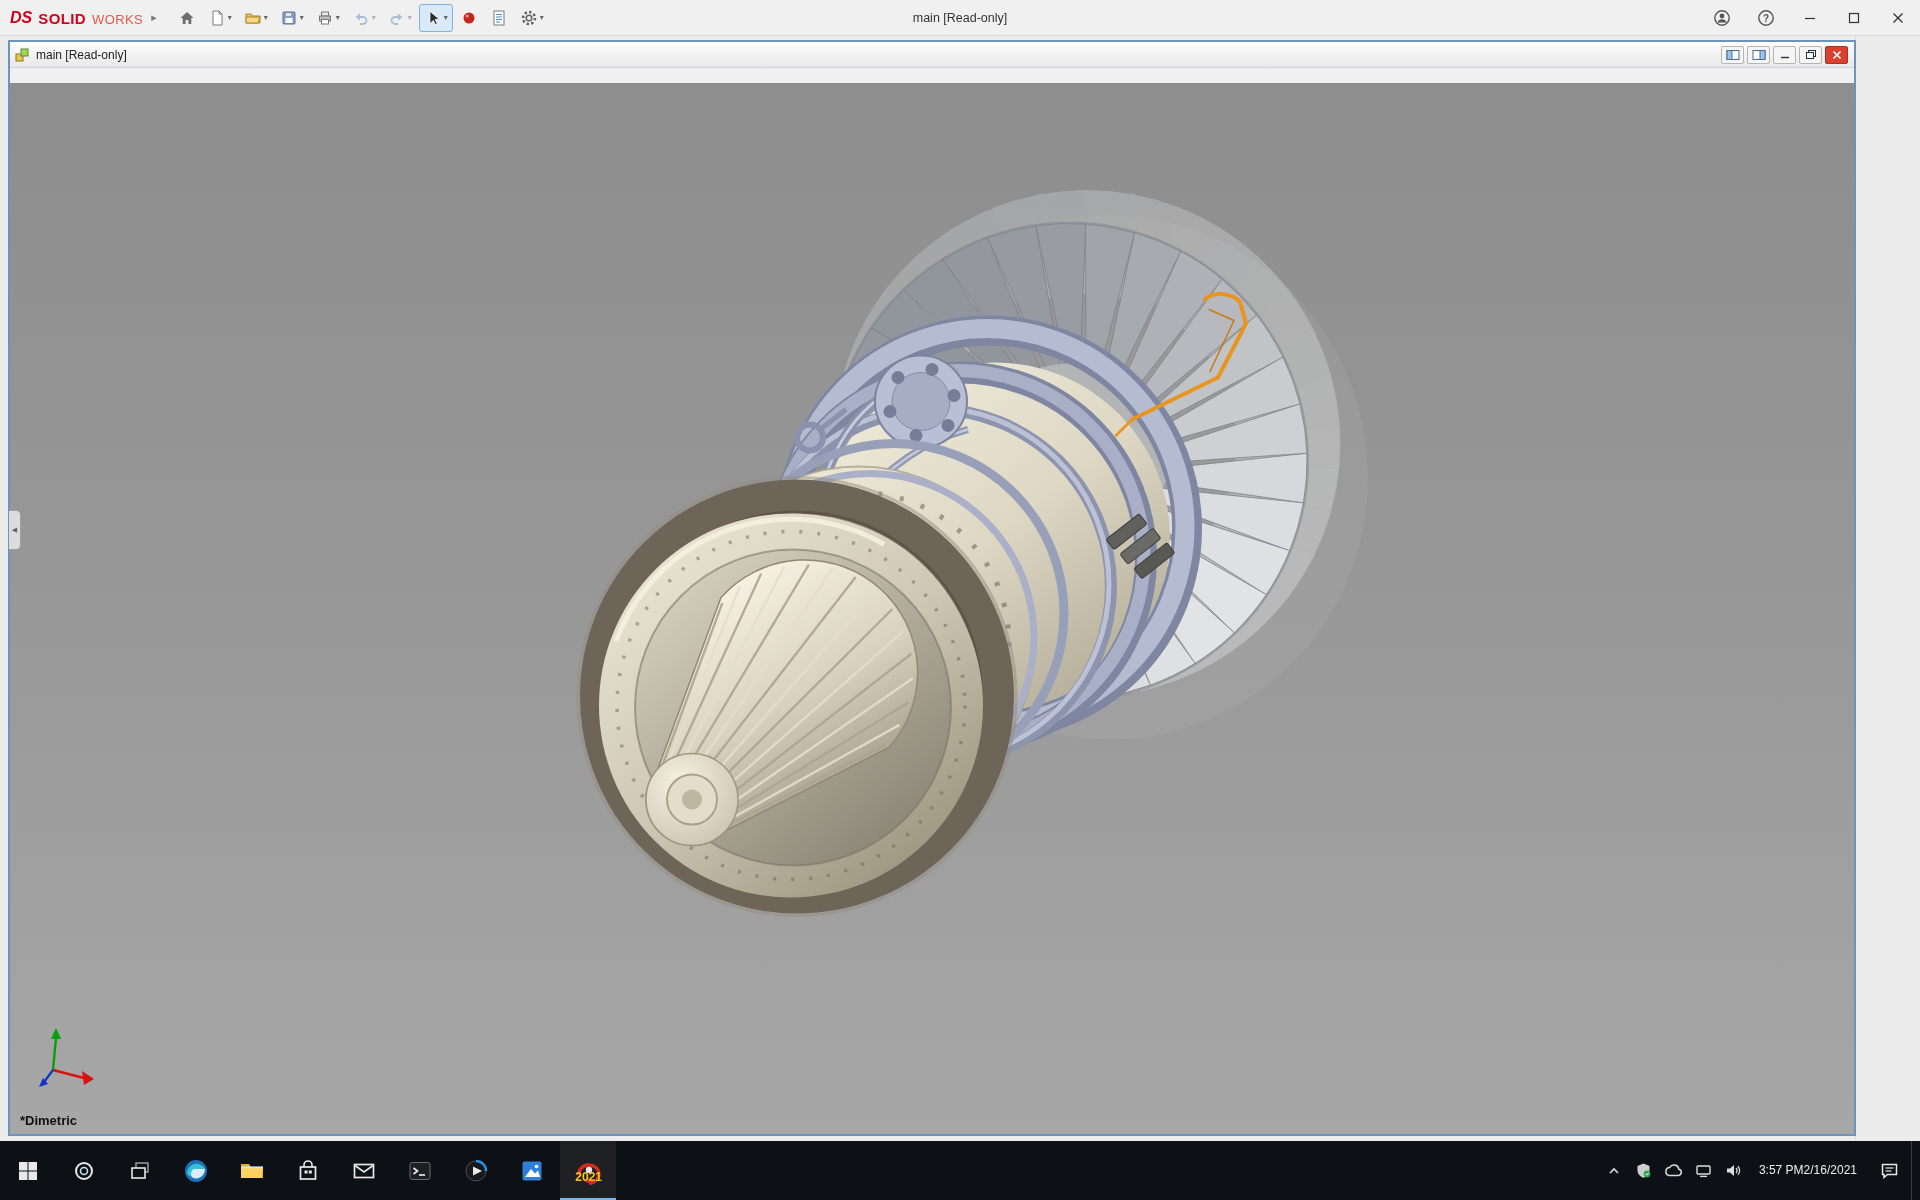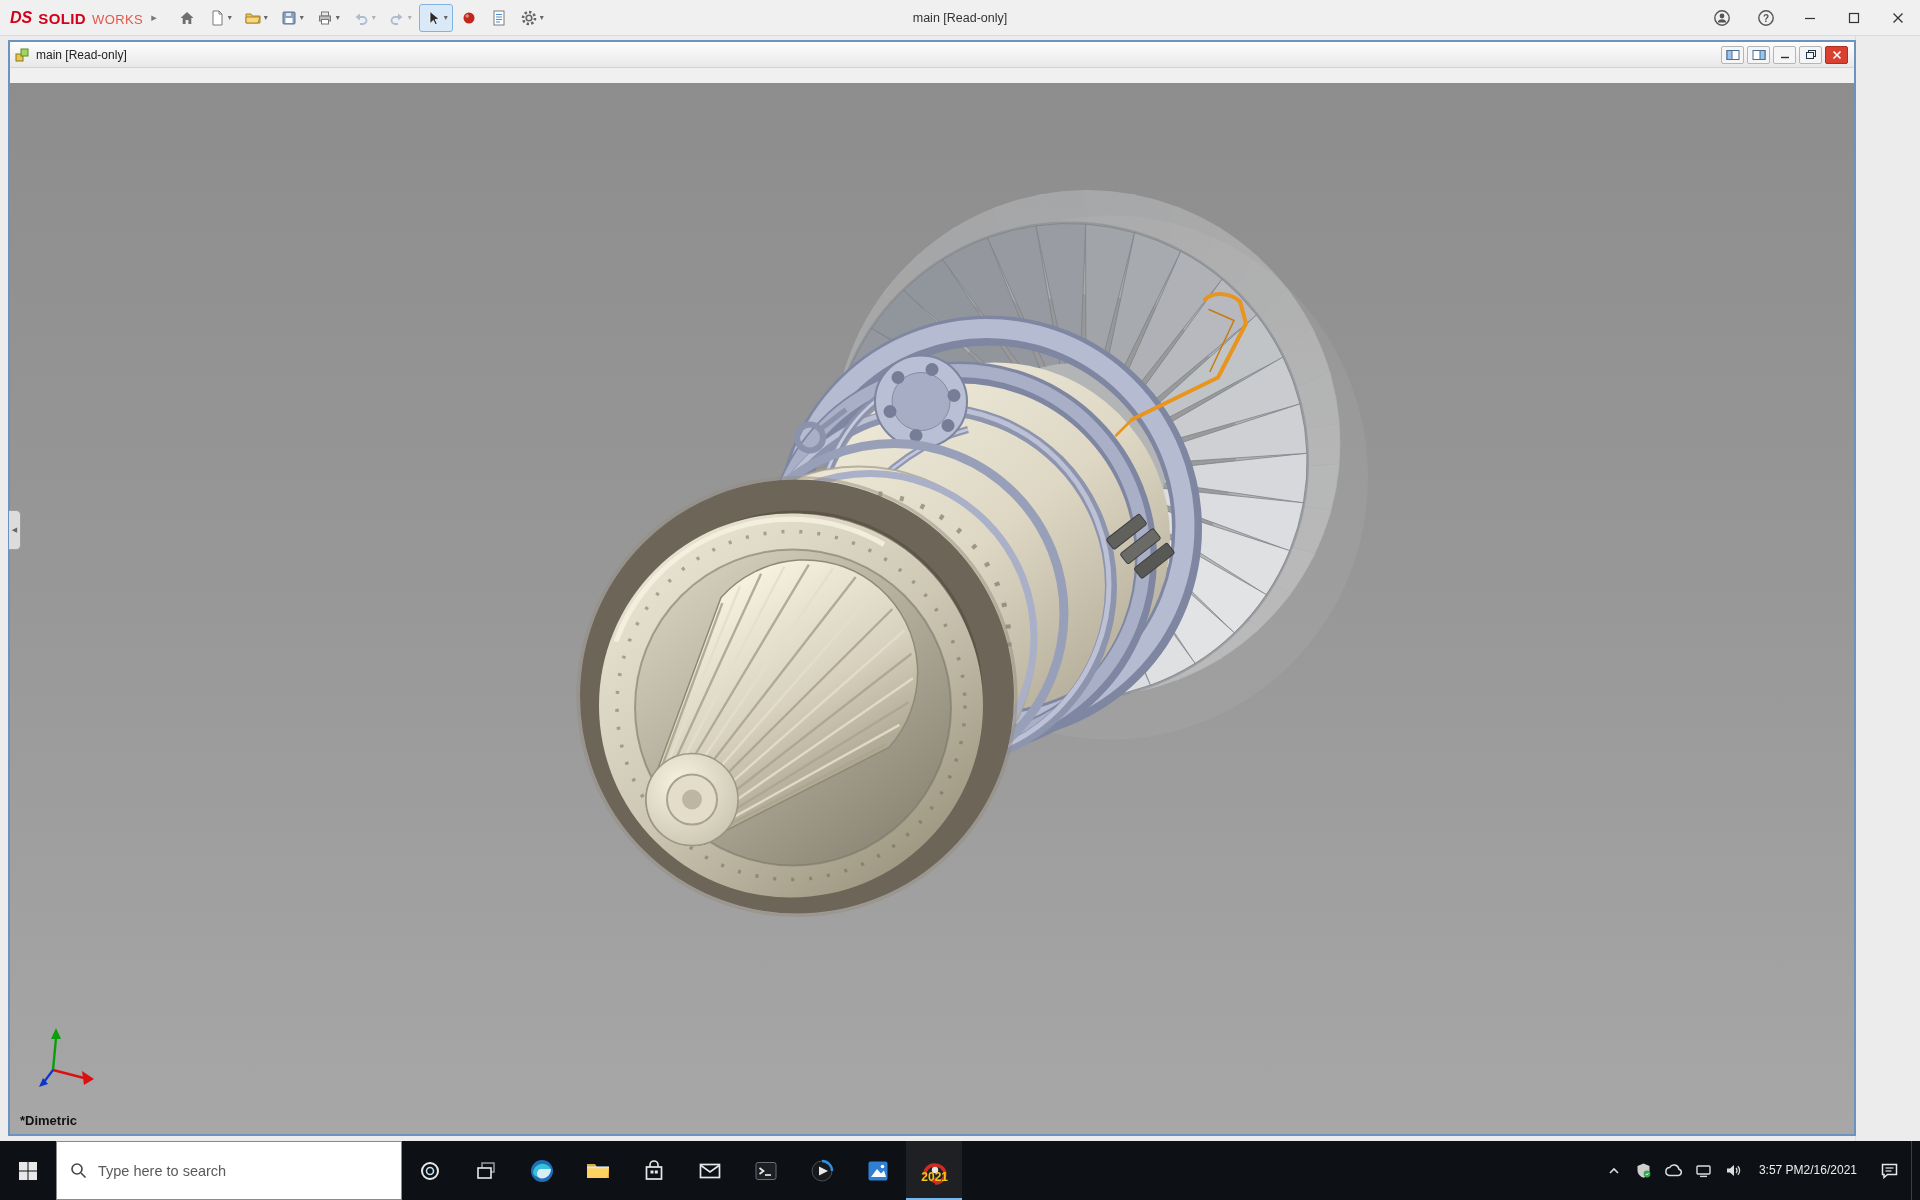--- a/index.html
+++ b/index.html
@@ -431,27 +431,20 @@
 
   <footer class="taskbar">
     <div class="tb-item">
       <svg width="22" height="22" viewBox="0 0 22 22">
         <rect x="2" y="2" width="8.5" height="8.5" fill="#e8e8e8"></rect>
           <rect x="11.5" y="2" width="8.5" height="8.5" fill="#e8e8e8"></rect>
         <rect x="2" y="11.5" width="8.5" height="8.5" fill="#e8e8e8"></rect>
           <rect x="11.5" y="11.5" width="8.5" height="8.5" fill="#e8e8e8"></rect>
         </svg>
     </div>
-    <div class="search">
-      <svg width="17" height="17" viewBox="0 0 17 17">
-        <circle cx="7" cy="7" r="5" fill="none" stroke="#444" stroke-width="1.6"></circle>
-        <line x1="11" y1="11" x2="15.5" y2="15.5" stroke="#444" stroke-width="1.6"></line>
-        </svg>
-      <span>Type here to search</span>
-    </div>
     <div class="tb-item">
       <svg width="22" height="22" viewBox="0 0 22 22">
         <circle cx="11" cy="11" r="8" fill="none" stroke="#e8e8e8" stroke-width="2"></circle>
         <circle cx="11" cy="11" r="3.5" fill="none" stroke="#bfe3f5" stroke-width="1.6"></circle>
         </svg>
     </div>
     <div class="tb-item">
       <svg width="22" height="22" viewBox="0 0 22 22">
         <rect x="7" y="3" width="12" height="9" fill="none" stroke="#9a9a9a" stroke-width="1.5"></rect>
         <rect x="3" y="8" width="13" height="10" fill="#0d1014" stroke="#e8e8e8" stroke-width="1.6"></rect>

